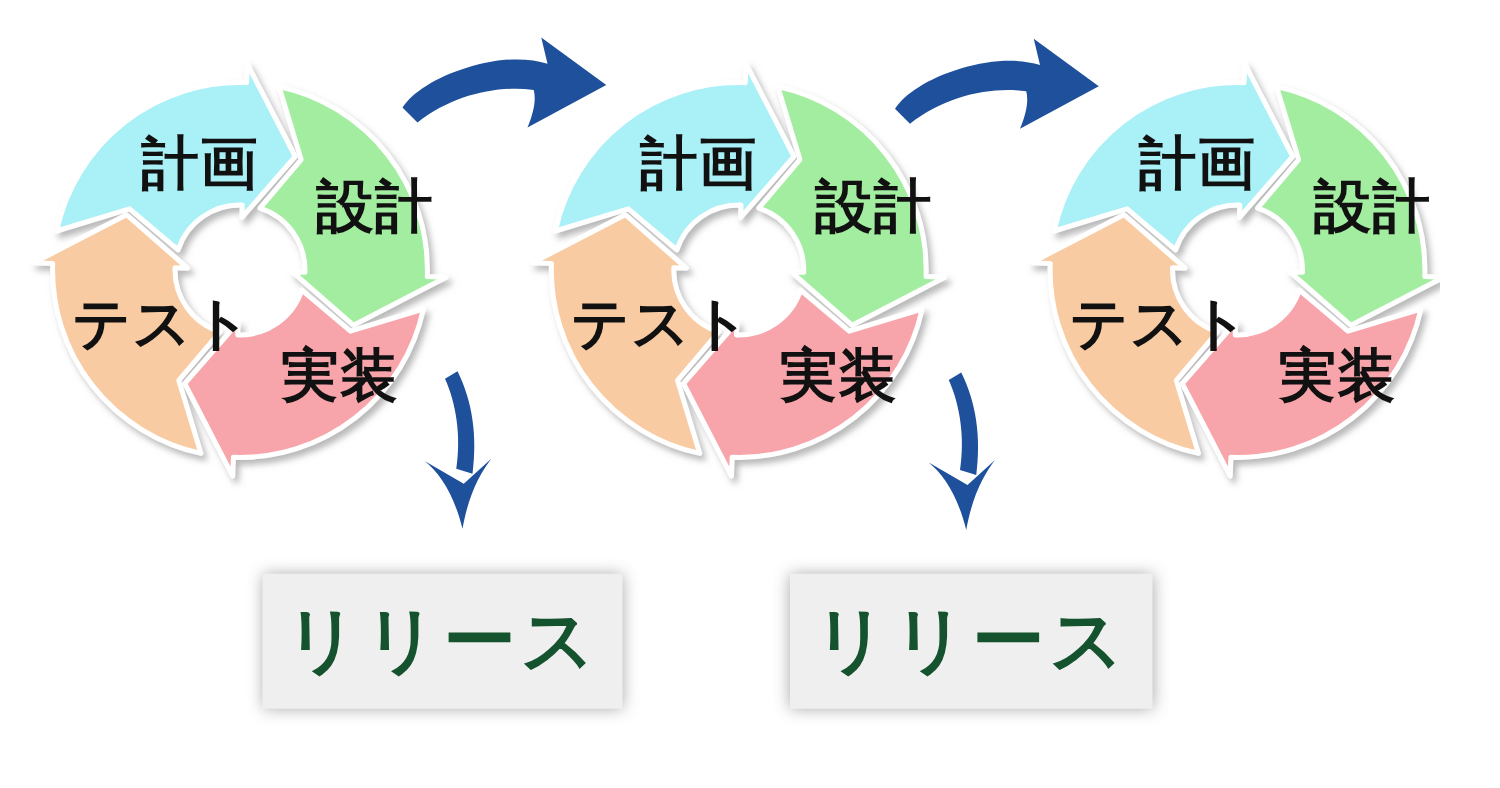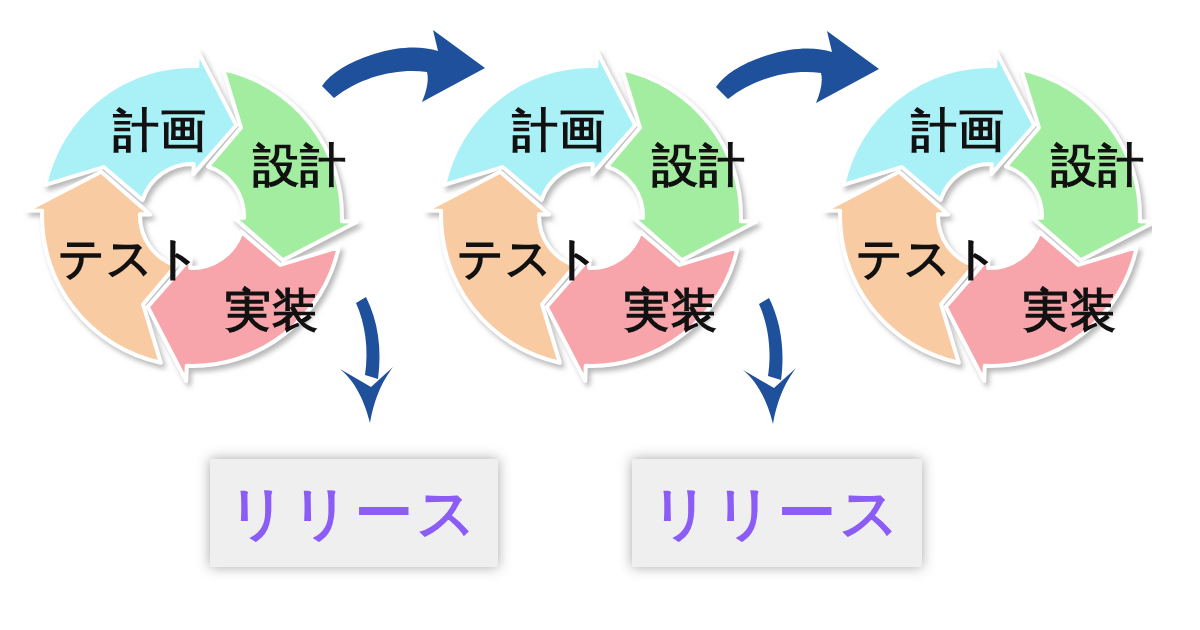--- a/index.html
+++ b/index.html
@@ -10,29 +10,29 @@
   .cycle{position:absolute;width:360px;height:360px;}
   .cycle svg{position:absolute;left:0;top:0;}
   .cyc-label{
     position:absolute;transform:translate(-50%,-50%);
     font-size:46px;font-weight:900;color:#111;letter-spacing:1px;
     white-space:nowrap;line-height:1;
   }
   .lbl-plan{left:148px;top:94px;}
   .lbl-design{left:288px;top:129px;}
   .lbl-test{left:118px;top:222px;}
-  .lbl-implement{left:260px;top:274px;}
+  .lbl-implement{left:260px;top:264px;}
   .flow-arrow{position:absolute;}
   .release-box{
     position:absolute;height:108px;background:#efefef;
     box-shadow:0 0 12px rgba(60,60,60,0.45);
     display:flex;align-items:center;justify-content:center;
   }
   .release-label{
-    font-size:58px;font-weight:900;color:#8b5cf6;letter-spacing:4px;
+    font-size:58px;font-weight:900;color:#14532d;letter-spacing:4px;
     line-height:1;white-space:nowrap;
   }
 </style>
 </head>
 <body>
 
 <div id="canvas">
 
   <svg width="0" height="0" style="position:absolute" aria-hidden="true">
     <defs>

